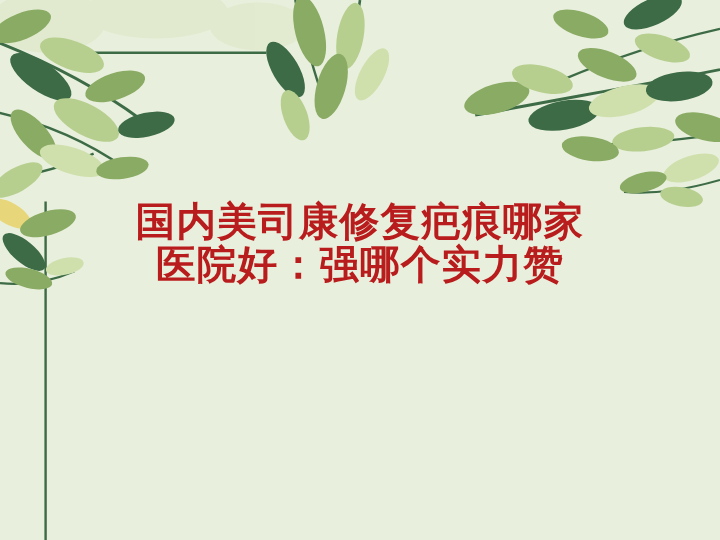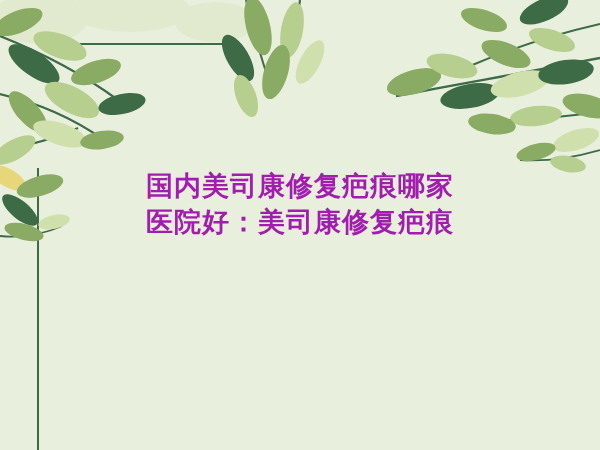--- a/index.html
+++ b/index.html
@@ -32,24 +32,24 @@
   #title-block {
     position: absolute;
     left: 60px;
     top: 168px;
     width: 480px;
     text-align: center;
     z-index: 5;
   }
   .title-line {
     font-family: Liberation Serif, serif;
-    font-size: 27px;
+    font-size: 33px;
     font-weight: bold;
     letter-spacing: 1px;
-    color: #a21caf;
+    color: #b91c1c;
     line-height: 36px;
     white-space: nowrap;
   }
 </style>
 </head>
 <body>
 
 <div id="poster">
 
   <div class="bg-layer"></div>
@@ -125,16 +125,16 @@
 
     <g>
       <path d="M0,236 C22,238 44,234 62,226" stroke="#3c6b46" stroke-width="1.8" fill="none"></path>
       <ellipse cx="24" cy="232" rx="20" ry="8" fill="#8aab63" transform="rotate(14 24 232)"></ellipse>
       <ellipse cx="54" cy="222" rx="16" ry="7" fill="#cfe0ad" transform="rotate(-12 54 222)"></ellipse>
     </g>
   </svg>
 
   <div id="title-block">
     <div class="title-line">国内美司康修复疤痕哪家</div>
-    <div class="title-line">医院好：美司康修复疤痕</div>
+    <div class="title-line">医院好：强哪个实力赞</div>
   </div>
 
 </div>
 
 </body></html>

